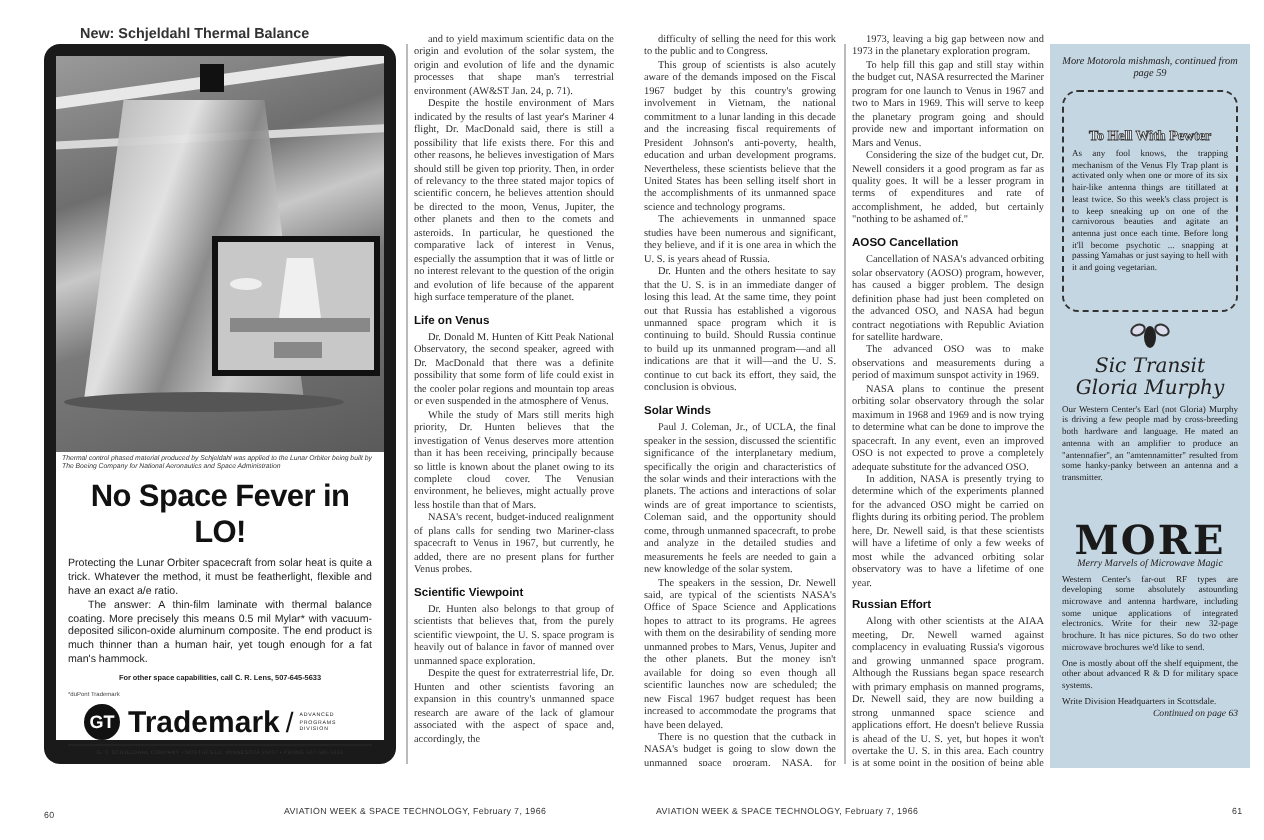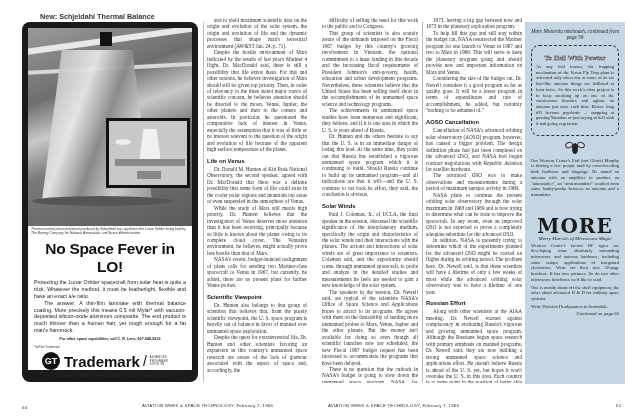--- a/index.html
+++ b/index.html
@@ -44,21 +44,21 @@
   .col p { text-indent: 7px; }
   .col h3 { font-family: "Liberation Sans", sans-serif; font-weight: bold; font-size: 5.8px; color: #111; margin: 5px 0 2px 0; text-indent: 0; }
   .rule { position: absolute; width: 1px; background: #bbb; }
 
   .folio { position: absolute; font-family: "Liberation Sans", sans-serif; font-size: 4.4px; color: #333; letter-spacing: .2px; }
 
   
   .collage { position: absolute; left: 525px; top: 22px; width: 100px; height: 362px; background: #c5d6e3; padding: 4px 6px; }
   .collage-title { font-family: "DejaVu Serif", serif; font-weight: bold; font-size: 20px; color: #1c2430; text-align: center; letter-spacing: -0.5px; margin-top: 6px; }
   .collage-sub { font-family: "Liberation Serif", serif; font-style: italic; font-size: 5.2px; color: #222; text-align: center; line-height: 6px; margin-top: 2px; }
-  .bubble { margin-top: 5px; border: 1px dashed #333; border-radius: 8px; padding: 8px 4px; }
+  .bubble { margin-top: 5px; border: 1px dashed #333; border-radius: 8px; padding: 18px 4px; }
   .bubble-title { font-family: "Liberation Serif", serif; font-weight: bold; font-size: 7px; color: #f5f5f5; -webkit-text-stroke: .4px #333; text-align: center; }
   .bubble-text { font-size: 4.5px; line-height: 5.7px; color: #222; text-align: justify; margin-top: 2px; }
   .fly-icon { width: 20px; height: 16px; margin: 4px auto 0; position: relative; }
   .fly-icon .body { position: absolute; left: 7px; top: 3px; width: 6px; height: 11px; background: #222; border-radius: 50%; }
   .fly-icon .wing1, .fly-icon .wing2 { position: absolute; top: 2px; width: 8px; height: 6px; border: 1px solid #333; border-radius: 50%; background: #dde; }
   .fly-icon .wing1 { left: 0; transform: rotate(-25deg); }
   .fly-icon .wing2 { right: 0; transform: rotate(25deg); }
   .script-title { font-family: "DejaVu Serif", serif; font-style: italic; font-size: 10px; color: #222; text-align: center; line-height: 11px; margin-top: 2px; }
   .sm-text { font-size: 4.5px; line-height: 5.7px; color: #222; text-align: justify; margin-top: 2px; }
   .more-title { font-family: "DejaVu Serif", serif; font-weight: bold; font-size: 20px; color: #1a1a1a; text-align: center; line-height: 20px; margin-top: 18px; letter-spacing: 1px; }
@@ -158,20 +158,21 @@
   <div class="collage-sub">More Motorola mishmash, continued from page 59</div>
   <div class="bubble">
     <div class="bubble-title">To Hell With Pewter</div>
     <div class="bubble-text">As any fool knows, the trapping mechanism of the Venus Fly Trap plant is activated only when one or more of its six hair-like antenna things are titillated at least twice. So this week's class project is to keep sneaking up on one of the carnivorous beauties and agitate an antenna just once each time. Before long it'll become psychotic ... snapping at passing Yamahas or just saying to hell with it and going vegetarian.</div>
   </div>
   <div class="fly-icon">
     <div class="wing1"></div>
       <div class="wing2"></div>
       <div class="body"></div>
   </div>
+  <div class="script-title">Sic Transit Gloria Murphy</div>
   <div class="sm-text">Our Western Center's Earl (not Gloria) Murphy is driving a few people mad by cross-breeding both hardware and language. He mated an antenna with an amplifier to produce an "antennafier", an "amtennamitter" resulted from some hanky-panky between an antenna and a transmitter.</div>
   <div class="more-title">MORE</div>
   <div class="more-sub">Merry Marvels of Microwave Magic</div>
   <div class="sm-text">Western Center's far-out RF types are developing some absolutely astounding microwave and antenna hardware, including some unique applications of integrated electronics. Write for their new 32-page brochure. It has nice pictures. So do two other microwave brochures we'd like to send.</div>
   <div class="sm-text">One is mostly about off the shelf equipment, the other about advanced R &amp; D for military space systems.</div>
   <div class="sm-text">Write Division Headquarters in Scottsdale.</div>
   <div class="continued">Continued on page 63</div>
 </div>
 
 </body></html>

